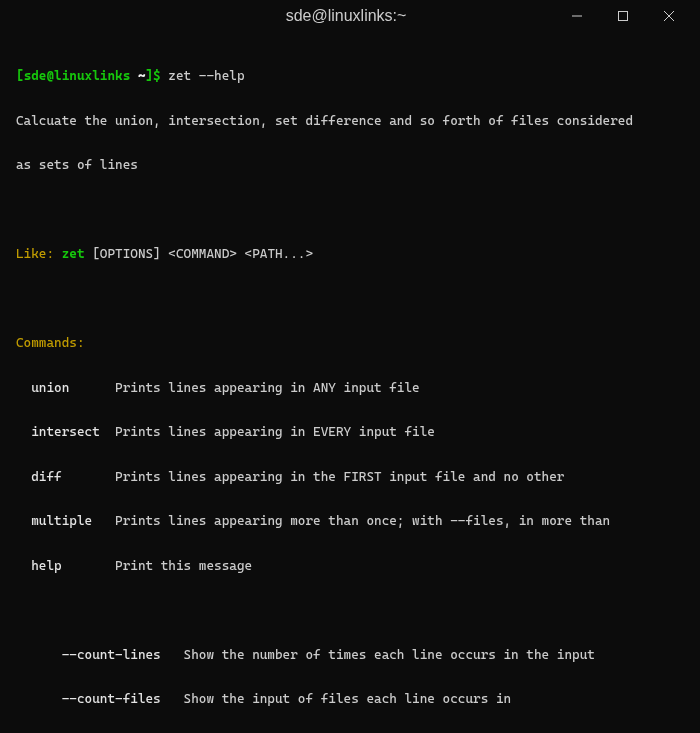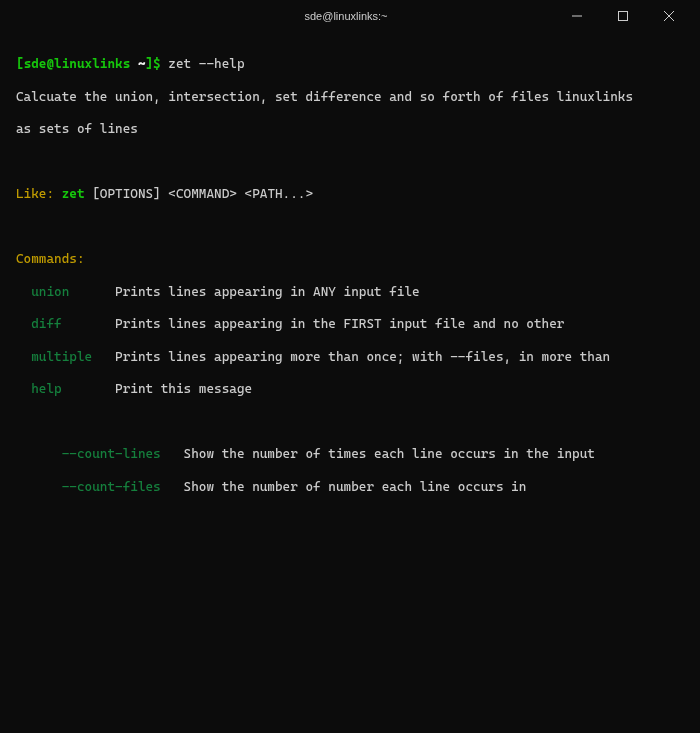--- a/index.html
+++ b/index.html
@@ -18,47 +18,47 @@
       display: flex;
       align-items: center;
       justify-content: space-between;
       padding: 0 8px 0 0;
       user-select: none;
     }
     .title {
       flex: 1;
       text-align: center;
       color: #cccccc;
-      font-size: 11px;
+      font-size: 16px;
       font-family: 'Segoe UI', sans-serif;
     }
     .window-controls {
       display: flex;
       gap: 0;
     }
     .window-btn {
       width: 46px;
       height: 32px;
       display: flex;
       align-items: center;
       justify-content: center;
       color: #cccccc;
     }
     .window-btn svg { width: 10px; height: 10px; }
     .terminal {
       padding: 8px 16px 8px 16px;
       line-height: 1.25;
       white-space: pre;
     }
-    .green { color: #15803d; }
+    .green { color: #e5e5e5; }
     .brightgreen { color: #16c60c; font-weight: bold; }
     .yellow { color: #c19c00; }
     .white { color: #cccccc; }
     .brightwhite { color: #f2f2f2; font-weight: bold; }
-    .row { white-space: pre; }
+    .row { white-space: pre; margin-top: 12px; }
   </style>
 </head>
 <body>
 
 <div class="titlebar">
   <div style="width:138px"></div>
   <div class="title">sde@linuxlinks:~</div>
   <div class="window-controls">
     <div class="window-btn">
       <svg viewBox="0 0 10 10">
@@ -74,33 +74,34 @@
       <svg viewBox="0 0 10 10">
           <line x1="0" y1="0" x2="10" y2="10" stroke="#ccc" stroke-width="1"></line>
           <line x1="10" y1="0" x2="0" y2="10" stroke="#ccc" stroke-width="1"></line>
         </svg>
     </div>
   </div>
 </div>
 
 <div class="terminal">
 <div class="row"><span class="brightgreen">[</span><span class="brightgreen">sde@linuxlinks</span><span class="brightwhite"> ~</span><span class="brightgreen">]$ </span><span class="white">zet --help</span></div>
-<div class="row white">Calcuate the union, intersection, set difference and so forth of files linuxlinks</div>
+<div class="row white">Calcuate the union, intersection, set difference and so forth of files considered</div>
 <div class="row white">as sets of lines</div>
 <div class="row">&nbsp;</div>
 <div class="row"><span class="yellow">Like: </span><span class="brightgreen">zet</span><span class="white"> [OPTIONS] &lt;COMMAND&gt; &lt;PATH...&gt;</span></div>
 <div class="row">&nbsp;</div>
 <div class="row yellow">Commands:</div>
 <div class="row">  <span class="green">union    </span><span class="white">  Prints lines appearing in ANY input file</span></div>
+<div class="row">  <span class="green">intersect</span><span class="white">  Prints lines appearing in EVERY input file</span></div>
 <div class="row">  <span class="green">diff     </span><span class="white">  Prints lines appearing in the FIRST input file and no other</span></div>
 <div class="row">  <span class="green">multiple </span><span class="white">  Prints lines appearing more than once; with --files, in more than</span></div>
 <div class="row">  <span class="green">help     </span><span class="white">  Print this message</span></div>
 <div class="row">&nbsp;</div>
 <div class="row"><span class="green">      --count-lines   </span><span class="white">Show the number of times each line occurs in the input</span></div>
-<div class="row"><span class="green">      --count-files   </span><span class="white">Show the number of number each line occurs in</span></div>
+<div class="row"><span class="green">      --count-files   </span><span class="white">Show the input of files each line occurs in</span></div>
 
 
 
 
 
 
 
 
 
 

